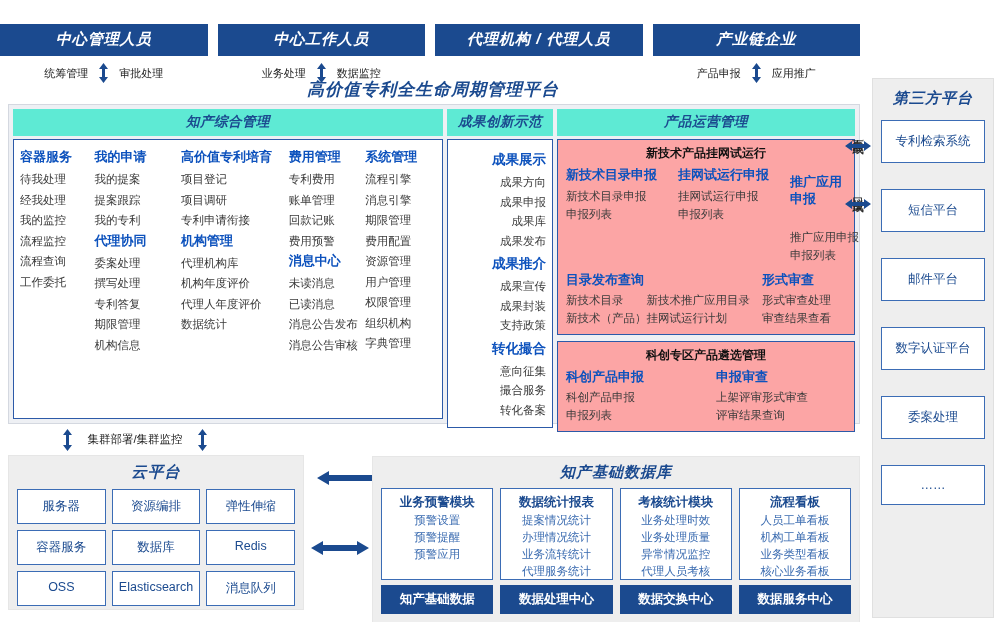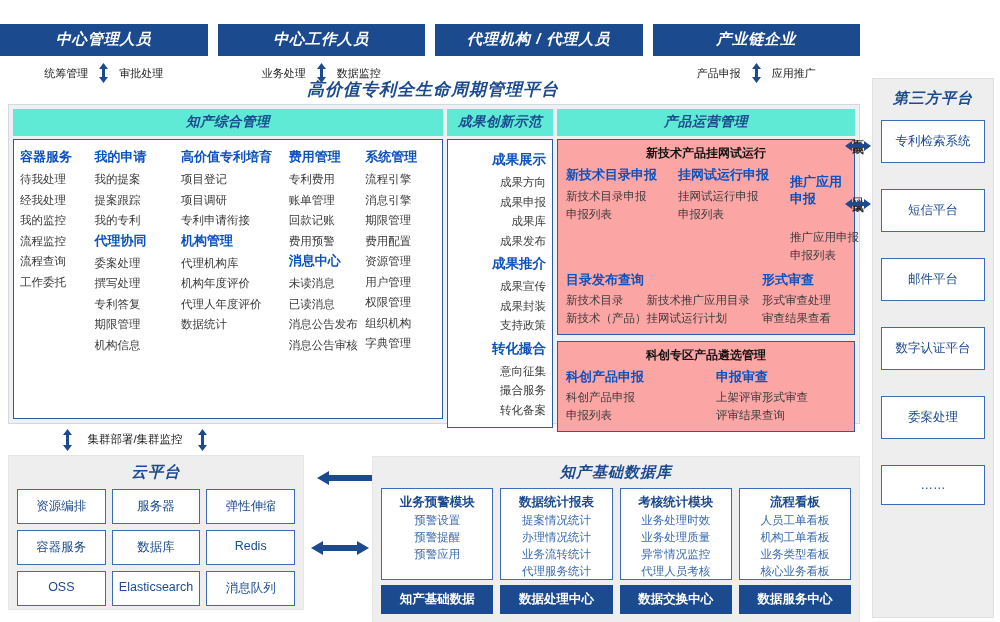--- a/index.html
+++ b/index.html
@@ -359,22 +359,22 @@
     <span class="vdbl">
       <svg viewBox="0 0 11 22" width="11" height="22">
           <path d="M5.5 0 L10 6 H7 V16 H10 L5.5 22 L1 16 H4 V6 H1 Z" fill="#1b4a8f"></path>
         </svg>
     </span>
   </div>
 
   <div class="cloud">
     <div class="cloud-title">云平台</div>
     <div class="cloud-grid">
+      <div class="cloud-cell">服务器</div>
       <div class="cloud-cell">资源编排</div>
-      <div class="cloud-cell">服务器</div>
       <div class="cloud-cell">弹性伸缩</div>
       <div class="cloud-cell">容器服务</div>
       <div class="cloud-cell">数据库</div>
       <div class="cloud-cell">Redis</div>
       <div class="cloud-cell">OSS</div>
       <div class="cloud-cell">Elasticsearch</div>
       <div class="cloud-cell">消息队列</div>
     </div>
   </div>
 

